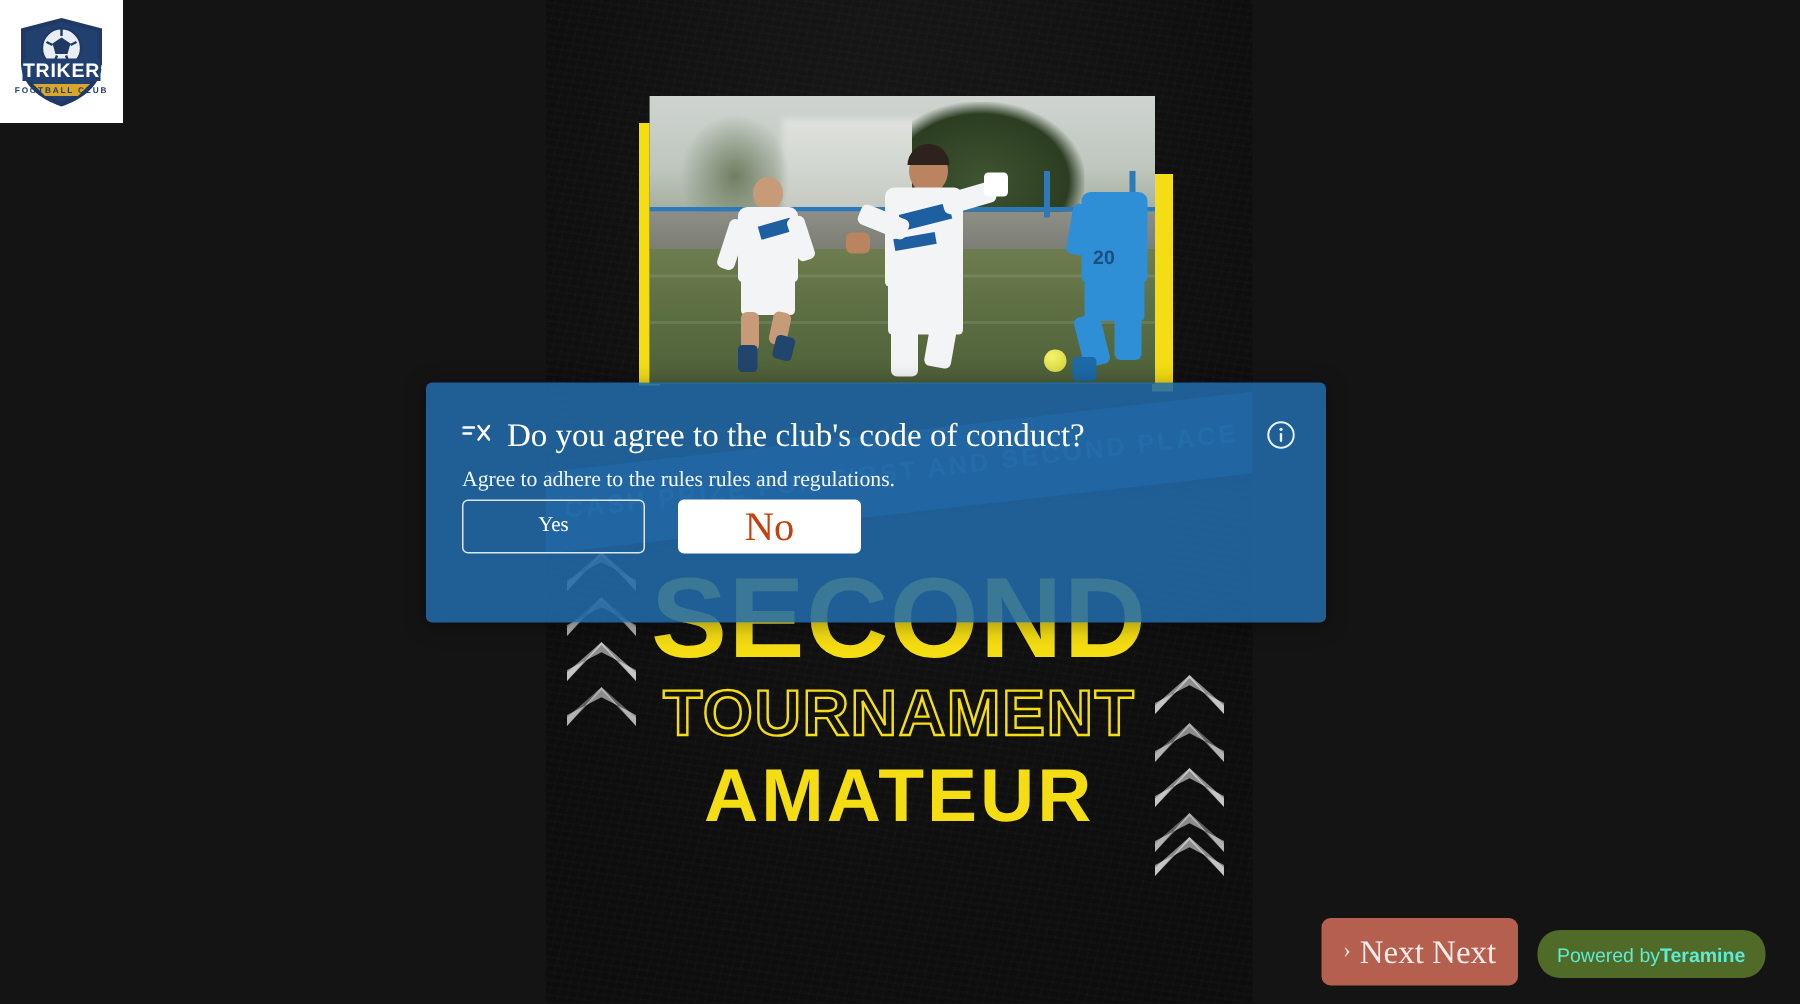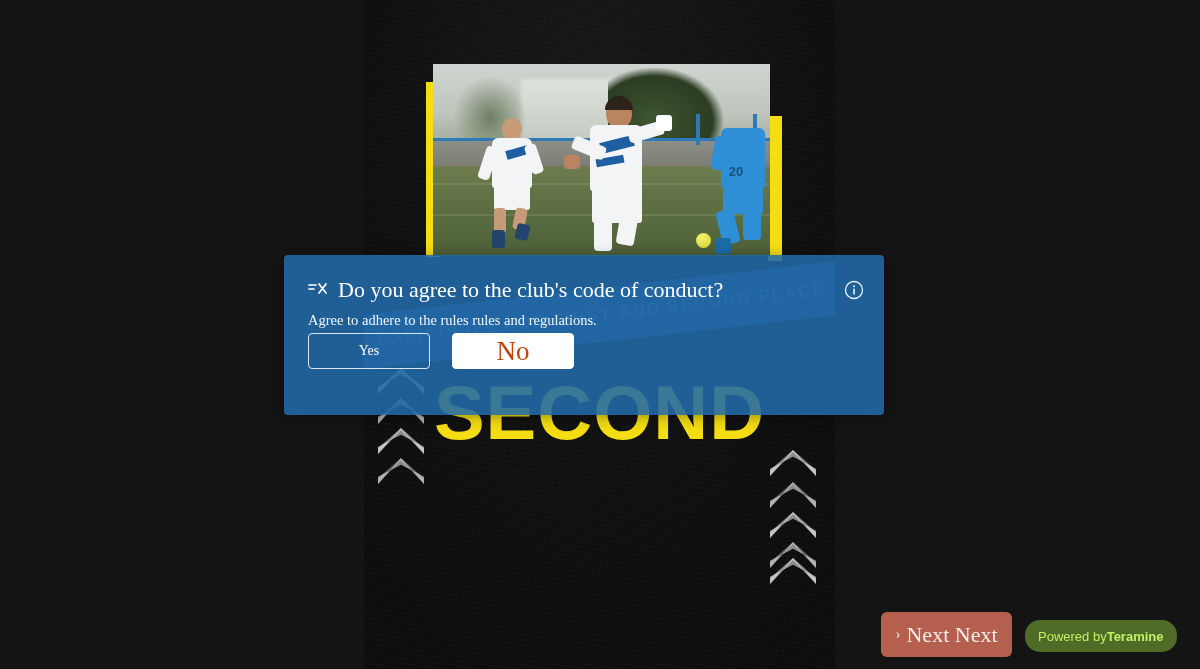--- a/index.html
+++ b/index.html
@@ -234,21 +234,21 @@
     cursor: pointer;
     z-index: 35;
   }
   .next-step .car { font-size: 15px; }
   .powered {
     position: absolute; left: 1025px; top: 620px;
     height: 32px; padding: 0 13px;
     background: #4f6b27;
     border-radius: 15px;
     display: flex; align-items: center;
-    color: #bef264;
+    color: #5eead4;
     font-family: "Liberation Sans", sans-serif; font-size: 13px;
     z-index: 35;
   }
   .powered b { font-weight: 700; }
 </style>
 </head>
 <body>
 
 <div id="app">
 
@@ -341,23 +341,38 @@
       </div>
     <div class="chev dim" style="left:406px; top:542px">
         <i></i>
       </div>
     <div class="chev" style="left:406px; top:558px">
         <i></i>
       </div>
 
     <div class="headlines">
       <div class="t-soccer">SECOND</div>
+      <div class="t-tournament">TOURNAMENT</div>
+      <div class="t-amateur">AMATEUR</div>
     </div>
   </div>
 
+  <div class="logo-card">
+    <svg width="70" height="70" viewBox="0 0 70 70">
+      <path d="M35 6 L62 13 L62 36 C62 50 50 60 35 65 C20 60 8 50 8 36 L8 13 Z" fill="#1f3864"></path>
+      <path d="M35 9 L59 15 L59 36 C59 48 48 57 35 62 C22 57 11 48 11 36 L11 15 Z" fill="#21406f"></path>
+      <circle cx="35" cy="26" r="13" fill="#e9eef4" stroke="#1f3864" stroke-width="1.5"></circle>
+      <polygon points="35,19 41,23 39,30 31,30 29,23" fill="#1f3864"></polygon>
+      <path d="M35 13 L35 18 M25 22 L29 24 M45 22 L41 24 M30 36 L32 31 M40 36 L38 31" stroke="#1f3864" stroke-width="1.6" fill="none"></path>
+      <rect x="9" y="33" width="52" height="15" fill="#21406f"></rect>
+      <text x="35" y="45" text-anchor="middle" fill="#ffffff" font-family="Liberation Sans, sans-serif" font-size="13" font-weight="700" letter-spacing="0.5">STRIKERS</text>
+      <path d="M16 50 L54 50 L46 58 L24 58 Z" fill="#d9a52a"></path>
+      <text x="35" y="56" text-anchor="middle" fill="#21406f" font-family="Liberation Sans, sans-serif" font-size="5.5" font-weight="700" letter-spacing="1.2">FOOTBALL CLUB</text>
+    </svg>
+  </div>
 
   <div class="modal">
 
     <div class="modal-head">
       <svg class="shuffle-icon" viewBox="0 0 20 18">
         <path d="M1 4 H8 M1 8 H6" stroke="#ffffff" stroke-width="1.7" fill="none" stroke-linecap="round"></path>
         <path d="M11 3 L18 12 M18 3 L11 12" stroke="#ffffff" stroke-width="1.7" fill="none" stroke-linecap="round"></path>
       </svg>
       <div class="modal-title">Do you agree to the club's code of conduct?</div>
     </div>

